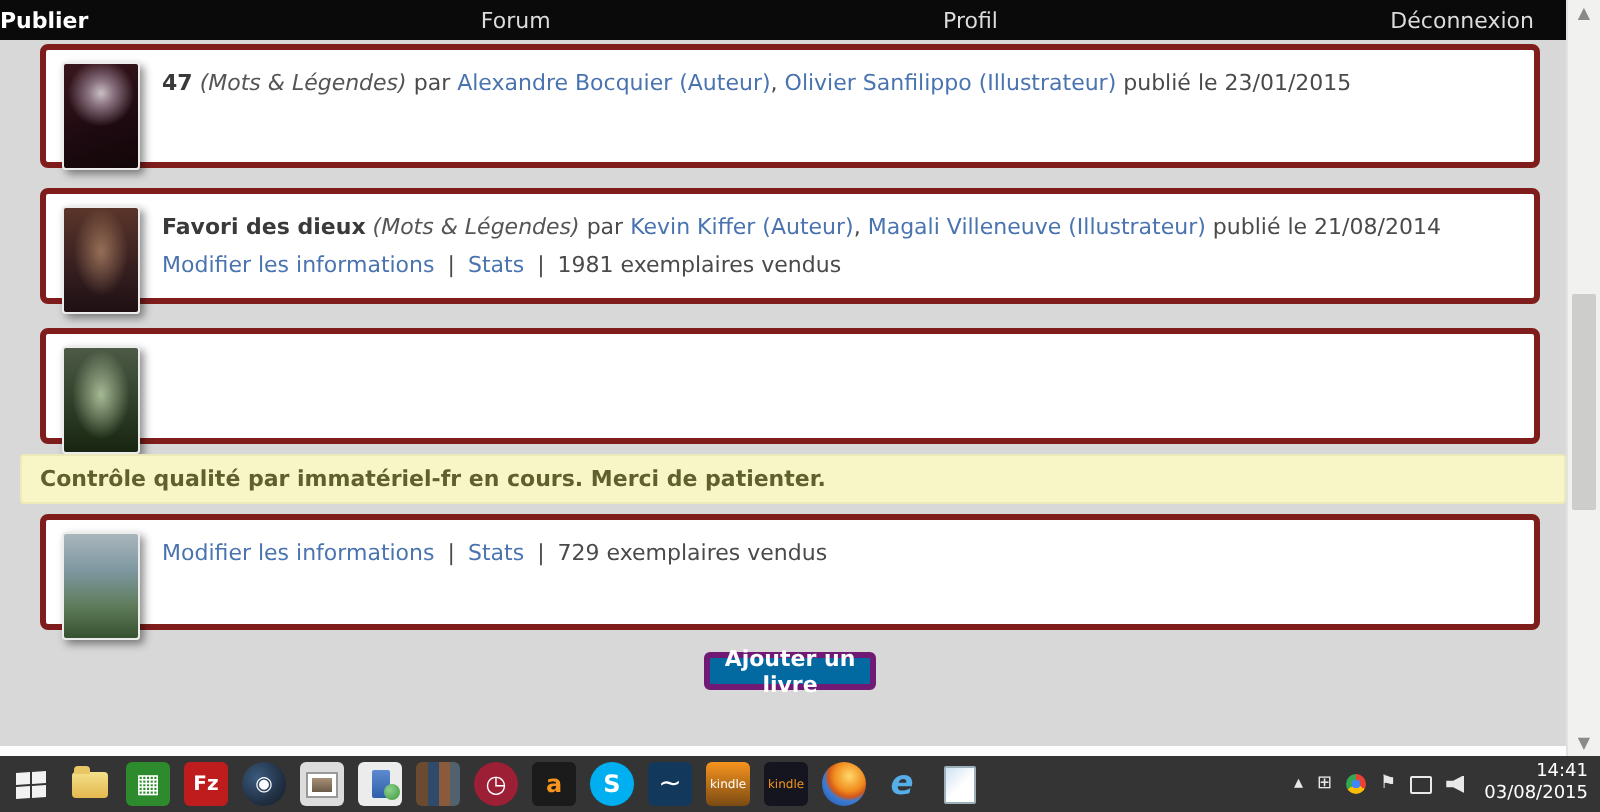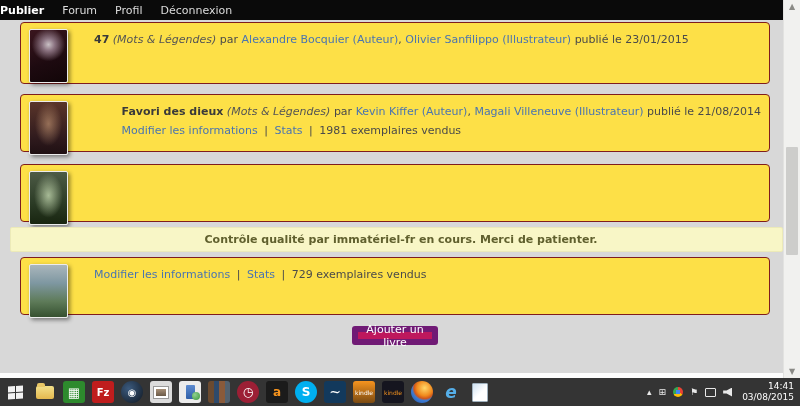--- a/index.html
+++ b/index.html
@@ -4,38 +4,38 @@
 <style>
   html,body{margin:0;padding:0;}
   body{
     width:800px;height:406px;position:relative;overflow:hidden;
     font-family:"DejaVu Sans","Liberation Sans",sans-serif;
     background:#d8d8d8;
   }
   
   .topbar{
     position:absolute;top:0;left:0;width:783px;height:20px;background:#0a0a0a;
-    display:flex;justify-content:flex-start;align-items:center;gap:18px;
+    display:flex;justify-content:space-between;align-items:center;gap:18px;
     padding-right:16px;box-sizing:border-box;
   }
   .nav-item{color:#dcdcdc;font-size:11px;cursor:pointer;white-space:nowrap;}
   .nav-item.active{color:#fff;font-weight:bold;}
   
   .scrollbar{position:absolute;top:0;right:0;width:17px;height:378px;background:#f1f1ef;border-left:1px solid #e2e2e0;box-sizing:border-box;}
   .scroll-arrow{color:#8a8a86;font-size:8px;text-align:center;height:13px;line-height:13px;cursor:pointer;}
   .scroll-arrow.down{position:absolute;bottom:0;left:0;right:0;}
   .scroll-thumb{position:absolute;top:147px;left:2px;width:12px;height:108px;background:#cdcdcb;border-radius:1px;cursor:grab;}
   
   .book-row{
-    position:absolute;left:20px;width:750px;background:#fde047;
-    border:1px solid #7f1d1d;border-radius:4px;box-sizing:border-box;
-    display:flex;gap:26px;padding:4px 8px;
+    position:absolute;left:20px;width:750px;background:#ffffff;
+    border:3px solid #7f1d1d;border-radius:4px;box-sizing:border-box;
+    display:flex;gap:11px;padding:4px 8px;
   }
   .row-0{top:22px;height:62px;}
-  .row-1{top:94px;height:58px;justify-content:space-between;}
+  .row-1{top:94px;height:58px;}
   .row-2{top:164px;height:58px;}
   .row-3{top:257px;height:58px;}
   .cover{
     flex:none;width:37px;height:52px;margin-top:2px;border:1px solid #ececec;
     border-radius:2px;box-shadow:2px 2px 4px rgba(0,0,0,.45);cursor:pointer;
   }
   .cover-0{background:
     radial-gradient(circle at 50% 28%, #c9c0c4 0%, #8a7280 15%, rgba(50,20,30,0) 40%),
     linear-gradient(160deg,#3a161e 0%,#1d0a10 60%,#120608 100%);}
   .cover-1{background:
@@ -48,27 +48,27 @@
     linear-gradient(180deg,#aab6bc 0%,#7e97a1 35%,#5e7b59 70%,#365130 100%);}
   .book-text{font-size:11px;color:#4a4a4a;line-height:19px;padding-top:3px;white-space:nowrap;overflow:hidden;}
   .book-title{font-weight:bold;color:#3a3a3a;}
   .series{font-style:italic;color:#555;}
   a.link{color:#4a74b0;text-decoration:none;cursor:pointer;}
   .sep{color:#4a4a4a;margin:0 3px;}
   
   .notice{
     position:absolute;left:10px;top:227px;width:773px;height:25px;box-sizing:border-box;
     background:#f8f6c6;border-radius:2px;border:1px solid #eceab8;
-    font-size:11px;font-weight:bold;color:#60602e;line-height:23px;padding-left:9px;text-align:center;
+    font-size:11px;font-weight:bold;color:#60602e;line-height:23px;padding-left:9px;
   }
   
   .add-btn{
     position:absolute;top:326px;left:352px;width:86px;height:19px;
-    background:#be185d;border:6px solid #701a75;border-radius:3px;
-    color:#fff;font-size:11px;font-weight:normal;font-family:inherit;
+    background:#0369a1;border:3px solid #701a75;border-radius:3px;
+    color:#fff;font-size:11px;font-weight:bold;font-family:inherit;
     display:flex;align-items:center;justify-content:center;cursor:pointer;box-sizing:border-box;
   }
   .bottom-strip{position:absolute;top:373px;left:0;width:783px;height:5px;background:#fdfdfd;}
   
   .taskbar{
     position:absolute;top:378px;left:0;width:800px;height:28px;background:#343434;
     display:flex;align-items:center;box-sizing:border-box;
   }
   .start-btn{width:30px;height:28px;display:flex;align-items:center;justify-content:center;cursor:pointer;}
   .win-logo{width:15px;height:13px;display:grid;grid-template-columns:1fr 1fr;grid-template-rows:1fr 1fr;gap:1px;transform:skewY(-4deg);}

